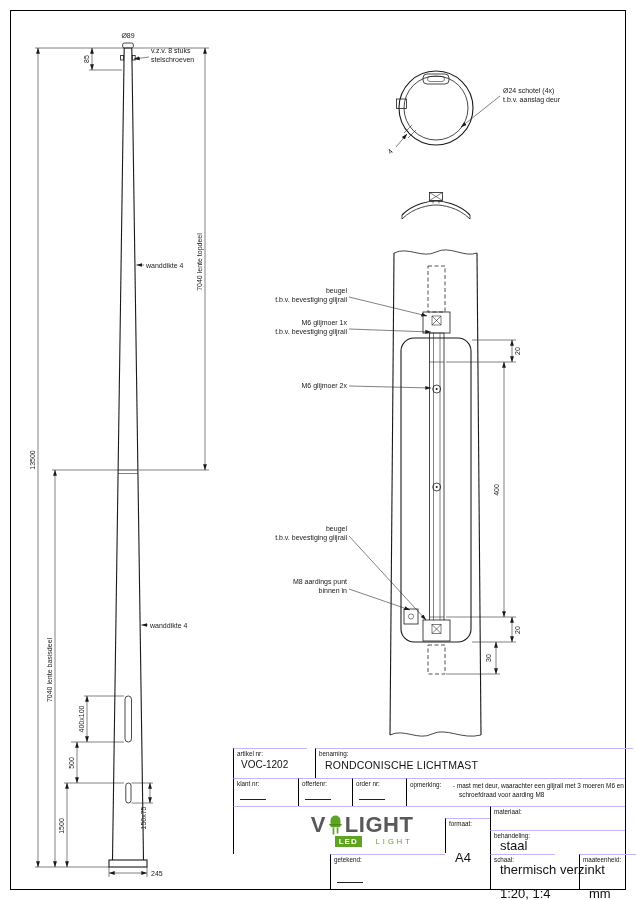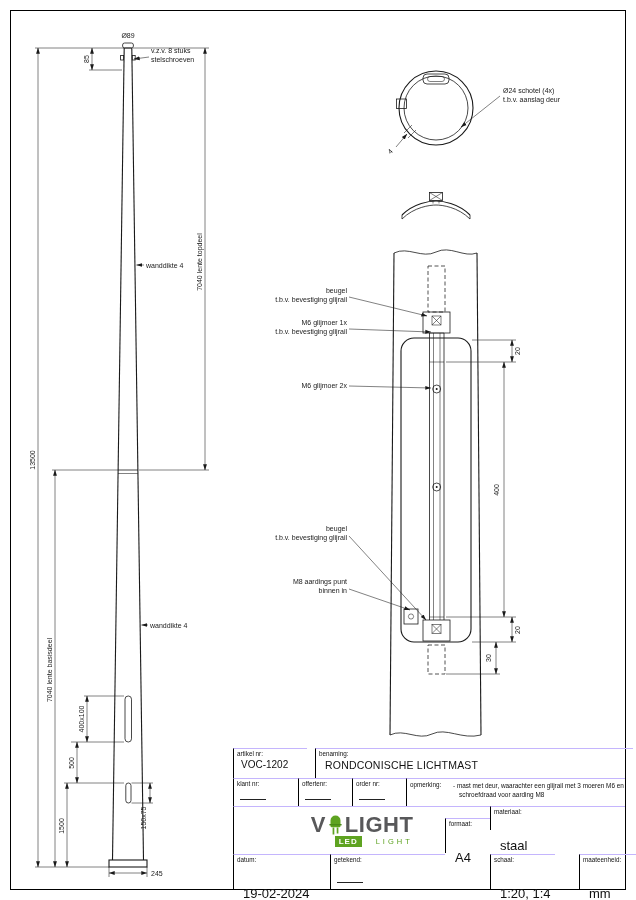--- a/index.html
+++ b/index.html
@@ -252,25 +252,25 @@
         <div class="logo-bottom">
           <span class="led-box">LED</span>
           <span class="light-txt">LIGHT</span>
         </div>
       </div>
     </div>
     <div class="tb-cell" style="left:490px;top:806px;width:135px;height:24px">
       <div class="lbl">materiaal:</div>
       <div class="v85">staal</div>
     </div>
-
-    <div class="tb-cell" style="left:233px;top:854px;width:97px;height:35px">
-      <div class="lbl">datum:</div>
-      <div class="v85">19-02-2024</div>
-    </div>
+    <div class="tb-cell" style="left:490px;top:830px;width:135px;height:24px">
+      <div class="lbl">behandeling:</div>
+      <div class="v85">thermisch verzinkt</div>
+    </div>
+
     <div class="tb-cell" style="left:330px;top:854px;width:115px;height:35px">
       <div class="lbl">getekend:</div>
       <div class="dash-line"></div>
     </div>
     <div class="tb-cell" style="left:445px;top:818px;width:45px;height:35px">
       <div class="lbl">formaat:</div>
       <div class="v85">A4</div>
     </div>
     <div class="tb-cell" style="left:490px;top:854px;width:65px;height:35px">
       <div class="lbl">schaal:</div>

